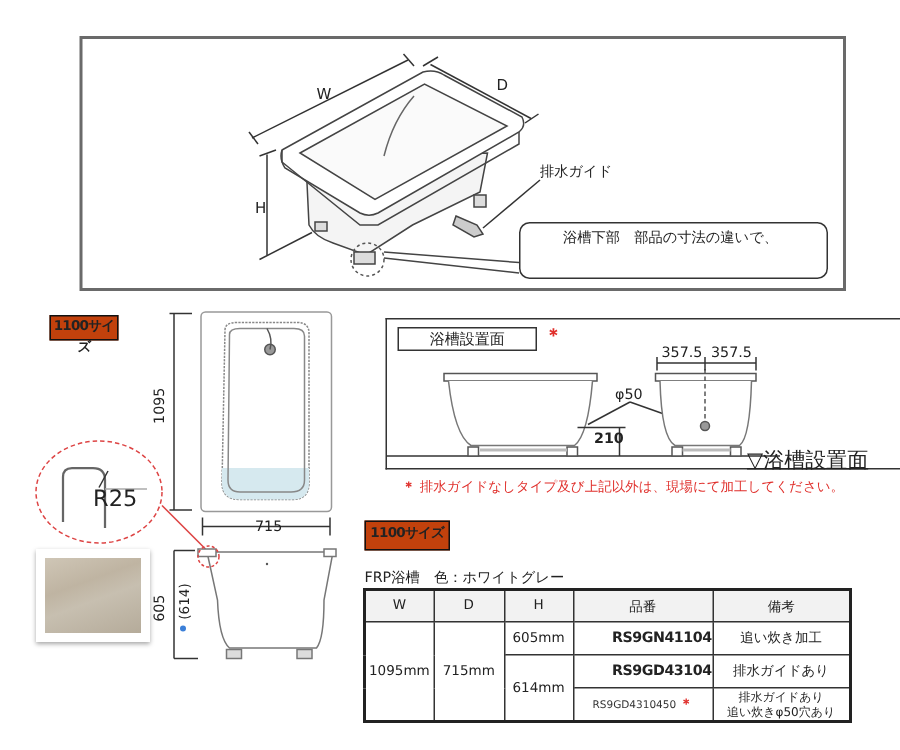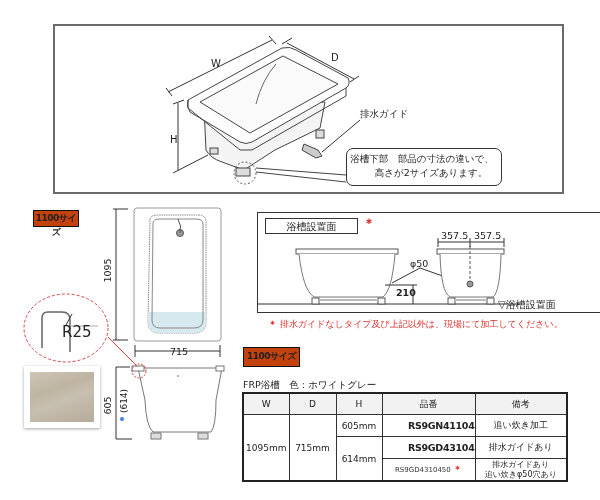--- a/index.html
+++ b/index.html
@@ -9,21 +9,21 @@
       font-family: "DejaVu Sans", sans-serif;
       color: #222;
     }
     .abs { position: absolute; }
     svg { position: absolute; left: 0; top: 0; }
     .top-box {
       left: 53px; top: 24px; width: 511px; height: 170px;
       border: 2px solid #6a6a6a; box-sizing: border-box;
     }
     .callout {
-      left: 346px; top: 148px; width: 156px; height: 38px;
+      left: 346px; top: 148px; width: 206px; height: 38px;
       border: 1.5px solid #333; border-radius: 7px; background: #fff;
       font-size: 9.5px; line-height: 14px; padding: 3px 0 16px 0; box-sizing: border-box;
       text-align: center;
     }
     .callout .l1 { display: block; padding-right: 4px; }
     .callout .l2 { display: block; padding-left: 14px; }
     .drain-label { left: 360px; top: 108px; font-size: 9.5px; text-align: right; }
     .size-badge {
       border: 1.5px solid #111; background: #c2410c; font-weight: bold;
       font-size: 9px; letter-spacing: -0.5px; box-sizing: border-box;
@@ -171,42 +171,41 @@
   <line x1="470" y1="238" x2="470" y2="247" stroke="#333"></line>
   <line x1="504" y1="238" x2="504" y2="247" stroke="#333"></line>
 </svg>
 
 <div class="abs dim" style="left:211px;top:58px;font-size:10px;">W</div>
 <div class="abs dim" style="left:331px;top:52px;font-size:10px;">D</div>
 <div class="abs dim" style="left:170px;top:134px;font-size:10px;">H</div>
 <div class="abs drain-label">排水ガイド</div>
 <div class="abs callout">
   <span class="l1">浴槽下部　部品の寸法の違いで、</span>
-  <span class="l2">高さが2サイズあります。</span>
 </div>
 
 <div class="abs size-badge size-badge-left">1100サイズ</div>
 <div class="abs dim" style="left:95px;top:265px;transform:rotate(-90deg);">1095</div>
 <div class="abs dim" style="left:170px;top:346px;">715</div>
 <div class="abs dim" style="left:62px;top:323px;font-size:15px;">R25</div>
 <div class="abs dim" style="left:98px;top:400px;transform:rotate(-90deg);">605</div>
 <div class="abs dim" style="left:112px;top:396px;transform:rotate(-90deg);font-size:9px;">(614)</div>
 
 <div class="abs photo">
   <div class="photo-inner"></div>
 </div>
 
 <div class="abs oi-section"></div>
 <div class="abs oi-label">浴槽設置面</div>
 <div class="abs red-ast oi-ast">＊</div>
 <div class="abs dim" style="left:410px;top:258px;">φ50</div>
 <div class="abs dim" style="left:396px;top:287px;font-weight:bold;">210</div>
 <div class="abs dim" style="left:441px;top:230px;">357.5</div>
 <div class="abs dim" style="left:474px;top:230px;">357.5</div>
-<div class="abs dim" style="left:498px;top:298px;font-size:10px;">▽浴槽設置面</div>
+<div class="abs dim" style="left:498px;top:298px;font-size:14px;text-decoration:underline;">▽浴槽設置面</div>
 <div class="abs note-red">
   <span class="red-ast">＊</span>
   <span>排水ガイドなしタイプ及び上記以外は、現場にて加工してください。</span>
 </div>
 
 <div class="abs size-badge size-badge-right">1100サイズ</div>
 <div class="abs spec-caption">FRP浴槽　色：ホワイトグレー</div>
 
 <table class="spec">
   <colgroup>

